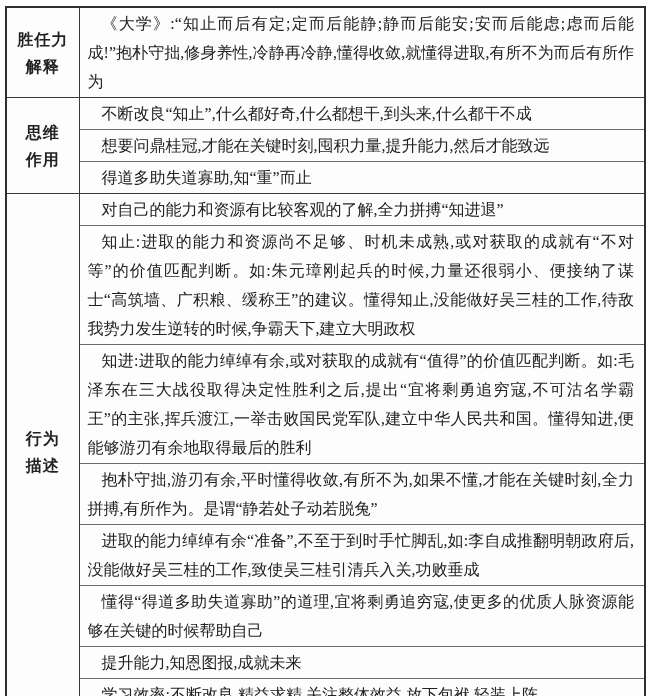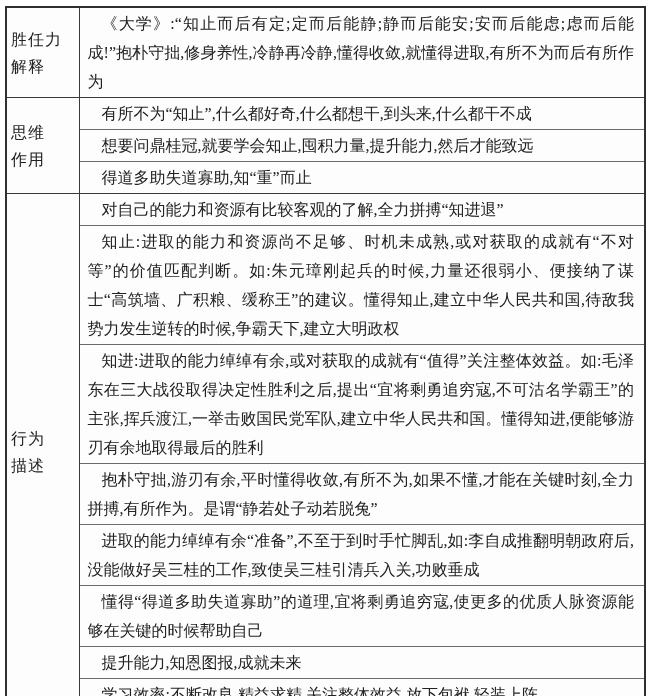--- a/index.html
+++ b/index.html
@@ -26,22 +26,23 @@
     background: #fdfdfd;
   }
   col.label-col { width: 73px; }
   td {
     vertical-align: middle;
     font-size: 16px;
     line-height: 29px;
   }
   td.label-cell {
     border-right: 1.5px solid #3a3a3a;
-    text-align: left;
+    text-align: center;
     padding: 2px 4px;
+    font-weight: bold;
   }
   td.label-cell .label-line {
     line-height: 27px;
     letter-spacing: 1px;
   }
   td.content-cell {
     padding: 1px 10px 1px 8px;
   }
   td.content-cell p {
     margin: 0;
@@ -81,26 +82,26 @@
     </tr>
   </tbody>
 
   <tbody>
     <tr>
       <td class="label-cell section-end" rowspan="3">
         <div class="label-line">思维</div>
         <div class="label-line">作用</div>
       </td>
       <td class="content-cell">
-        <p>有所不为“知止”,什么都好奇,什么都想干,到头来,什么都干不成</p>
+        <p>不断改良“知止”,什么都好奇,什么都想干,到头来,什么都干不成</p>
       </td>
     </tr>
     <tr>
       <td class="content-cell">
-        <p>想要问鼎桂冠,就要学会知止,囤积力量,提升能力,然后才能致远</p>
+        <p>想要问鼎桂冠,才能在关键时刻,囤积力量,提升能力,然后才能致远</p>
       </td>
     </tr>
     <tr>
       <td class="content-cell section-end">
         <p>得道多助失道寡助,知“重”而止</p>
       </td>
     </tr>
   </tbody>
 
   <tbody>
@@ -108,26 +109,26 @@
       <td class="label-cell" rowspan="8">
         <div class="label-line">行为</div>
         <div class="label-line">描述</div>
       </td>
       <td class="content-cell">
         <p>对自己的能力和资源有比较客观的了解,全力拼搏“知进退”</p>
       </td>
     </tr>
     <tr>
       <td class="content-cell">
-        <p>知止:进取的能力和资源尚不足够、时机未成熟,或对获取的成就有“不对等”的价值匹配判断。如:朱元璋刚起兵的时候,力量还很弱小、便接纳了谋士“高筑墙、广积粮、缓称王”的建议。懂得知止,建立中华人民共和国,待敌我势力发生逆转的时候,争霸天下,建立大明政权</p>
+        <p>知止:进取的能力和资源尚不足够、时机未成熟,或对获取的成就有“不对等”的价值匹配判断。如:朱元璋刚起兵的时候,力量还很弱小、便接纳了谋士“高筑墙、广积粮、缓称王”的建议。懂得知止,没能做好吴三桂的工作,待敌我势力发生逆转的时候,争霸天下,建立大明政权</p>
       </td>
     </tr>
     <tr>
       <td class="content-cell">
-        <p>知进:进取的能力绰绰有余,或对获取的成就有“值得”关注整体效益。如:毛泽东在三大战役取得决定性胜利之后,提出“宜将剩勇追穷寇,不可沽名学霸王”的主张,挥兵渡江,一举击败国民党军队,建立中华人民共和国。懂得知进,便能够游刃有余地取得最后的胜利</p>
+        <p>知进:进取的能力绰绰有余,或对获取的成就有“值得”的价值匹配判断。如:毛泽东在三大战役取得决定性胜利之后,提出“宜将剩勇追穷寇,不可沽名学霸王”的主张,挥兵渡江,一举击败国民党军队,建立中华人民共和国。懂得知进,便能够游刃有余地取得最后的胜利</p>
       </td>
     </tr>
     <tr>
       <td class="content-cell">
         <p>抱朴守拙,游刃有余,平时懂得收敛,有所不为,如果不懂,才能在关键时刻,全力拼搏,有所作为。是谓“静若处子动若脱兔”</p>
       </td>
     </tr>
     <tr>
       <td class="content-cell">
         <p>进取的能力绰绰有余“准备”,不至于到时手忙脚乱,如:李自成推翻明朝政府后,没能做好吴三桂的工作,致使吴三桂引清兵入关,功败垂成</p>

